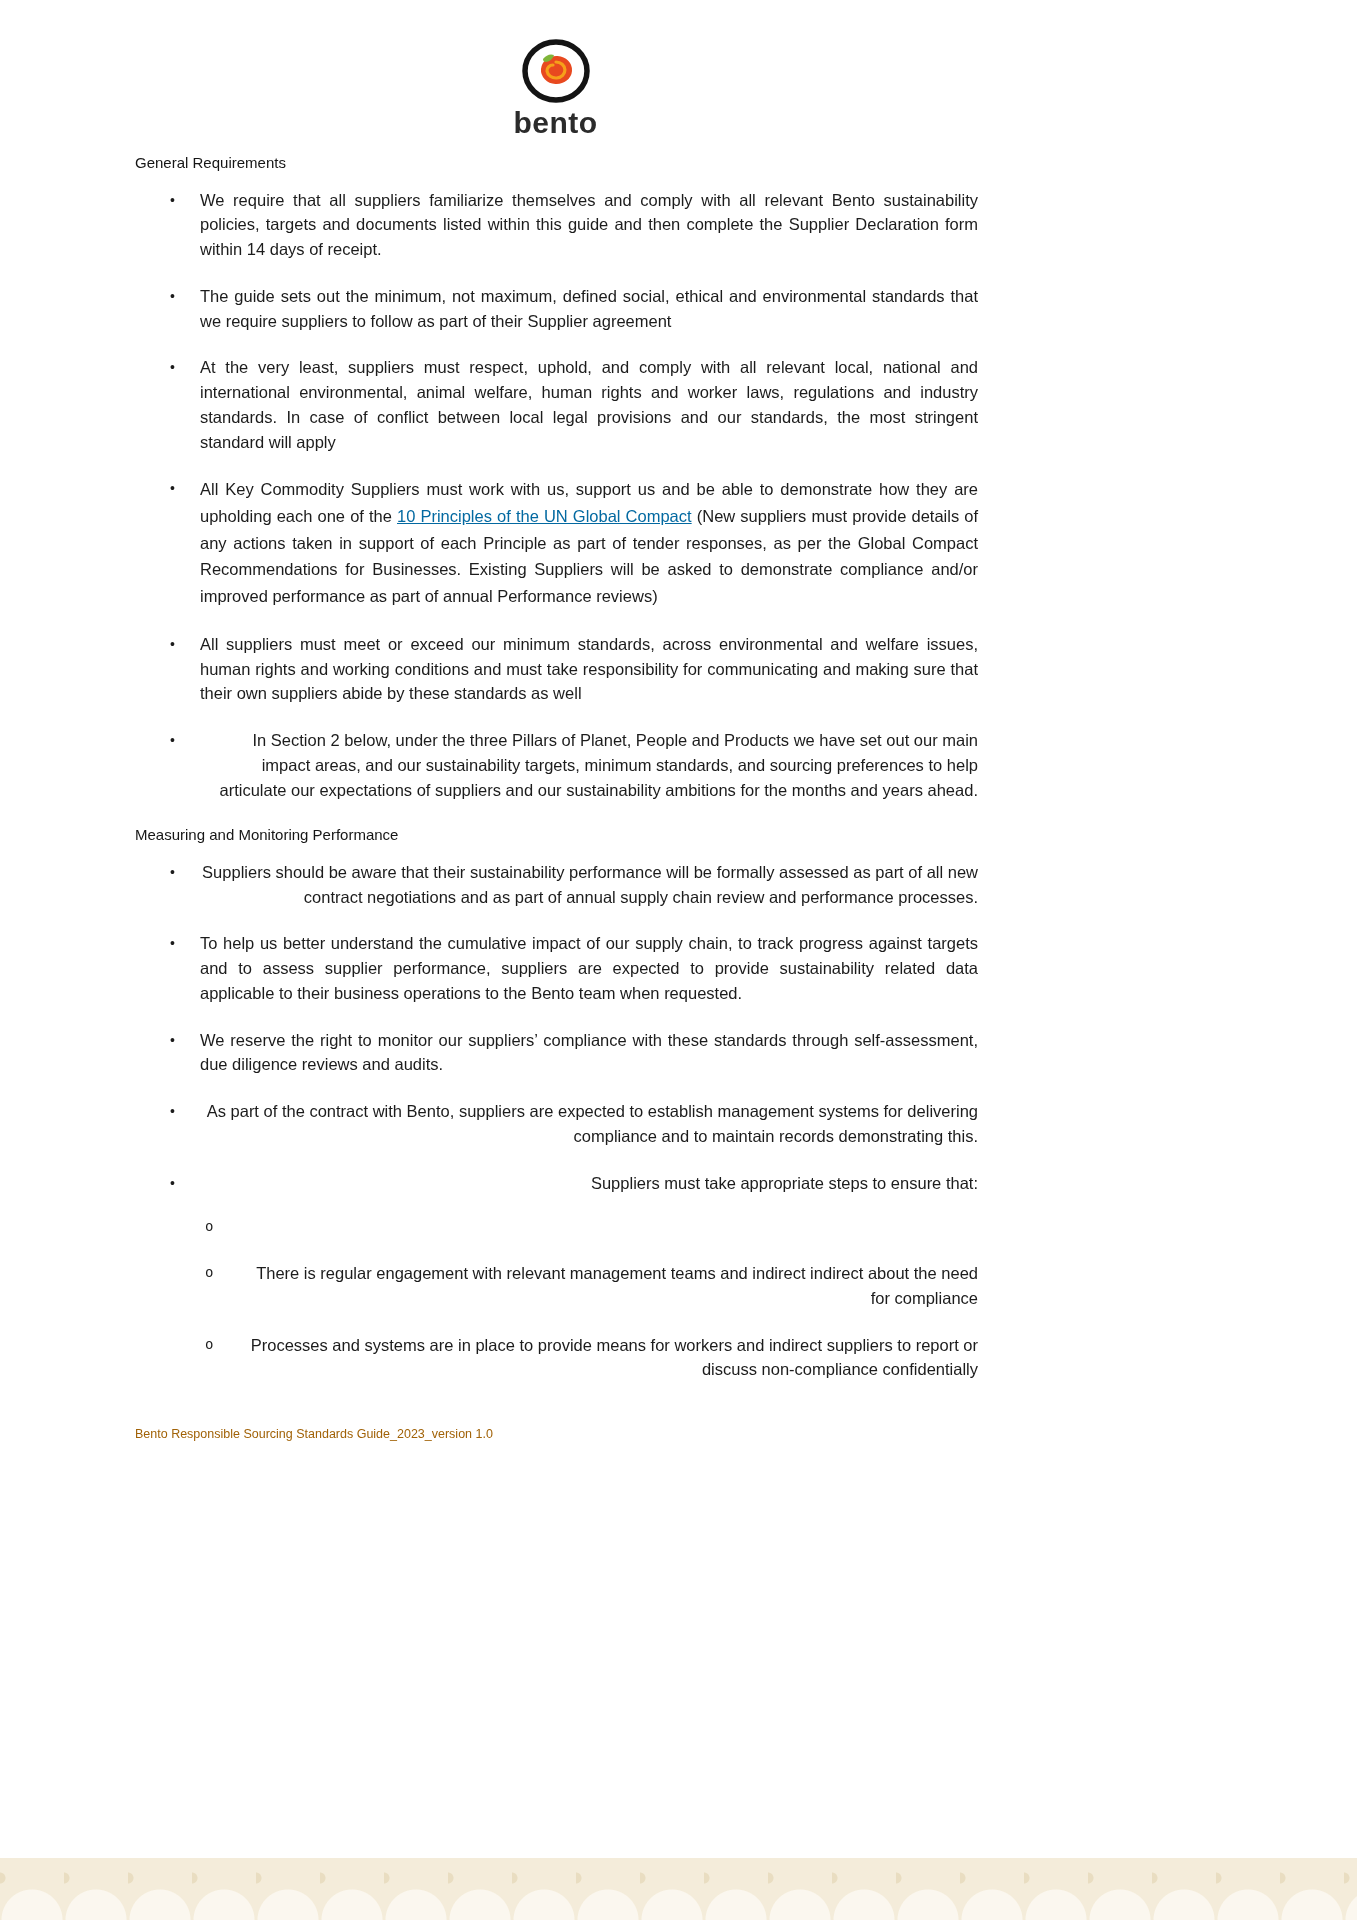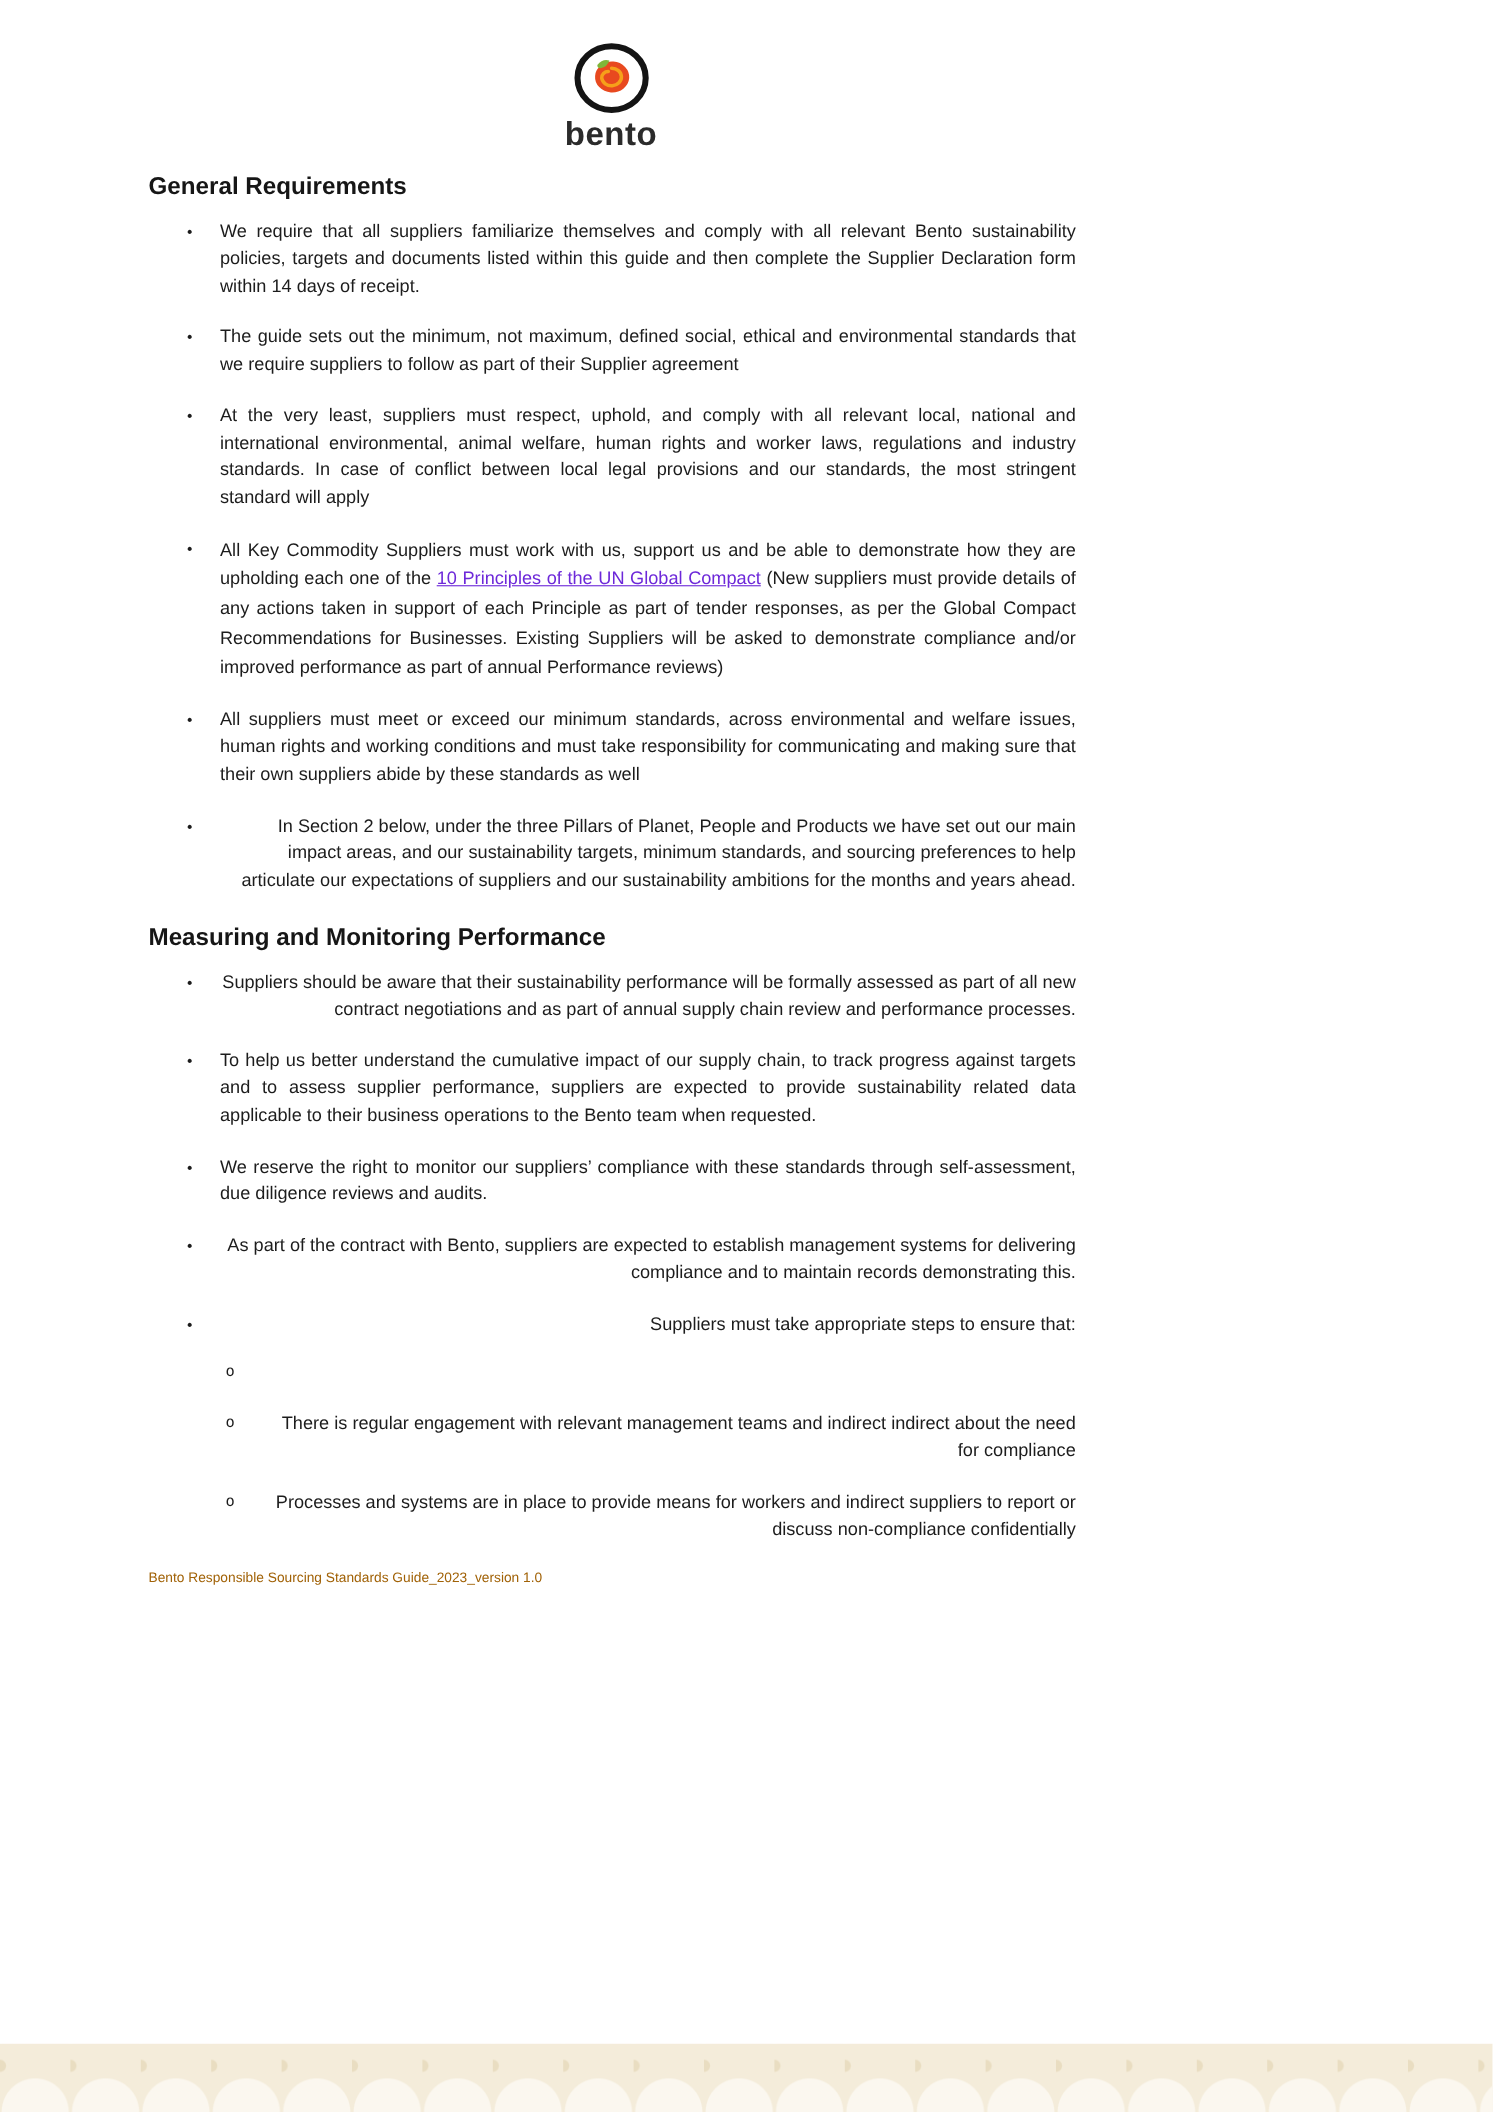--- a/index.html
+++ b/index.html
@@ -36,22 +36,22 @@
   .content {
     position: absolute;
     left: 135px;
     top: 152px;
     width: 843px;
     color: #1c1c1c;
     font-size: 16.5px;
     line-height: 1.5;
   }
   h2.sec-heading {
-    font-size: 22px;
-    font-weight: 700;
+    font-size: 15px;
+    font-weight: 400;
     color: #161616;
     margin: 0 0 13px 0;
   }
   .sec-gap { margin-top: 40px; }
 
   .bullet-row {
     display: flex;
     align-items: flex-start;
     padding-left: 35px;
     margin: 0 0 22px 0;
@@ -73,21 +73,21 @@
     font-family: "DejaVu Sans Mono", monospace;
   }
   .bullet-text {
     flex: 1;
     margin: 0;
     text-align: right;
   }
   .just { text-align: justify; }
   .roomy { line-height: 1.62; }
   a.doc-link {
-    color: #6d28d9;
+    color: #0369a1;
     text-decoration: underline;
   }
 
   
   .footer-text {
     position: absolute;
     left: 135px;
     top: 1427px;
     font-size: 12.5px;
     color: #a16207;

